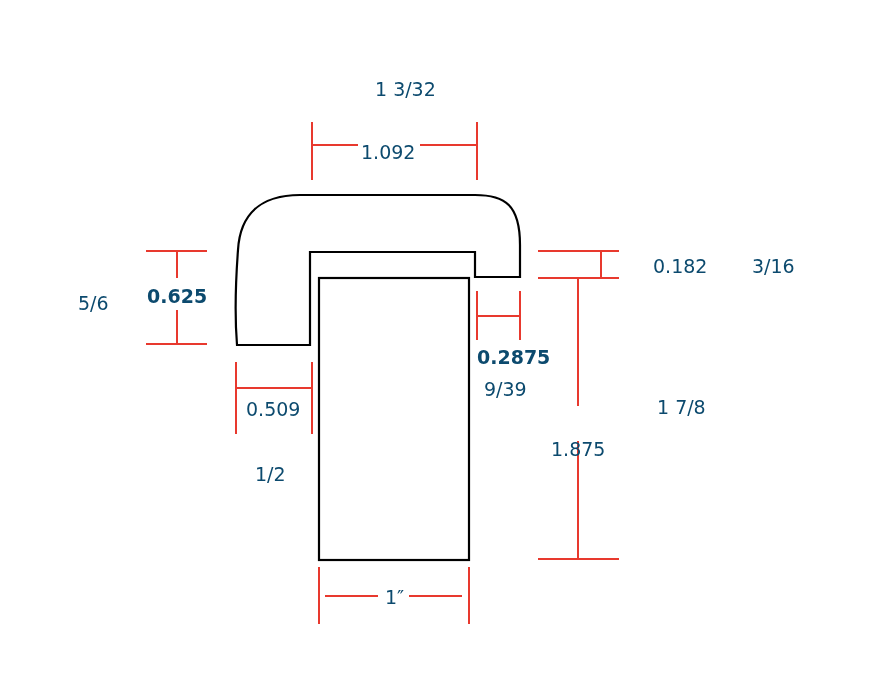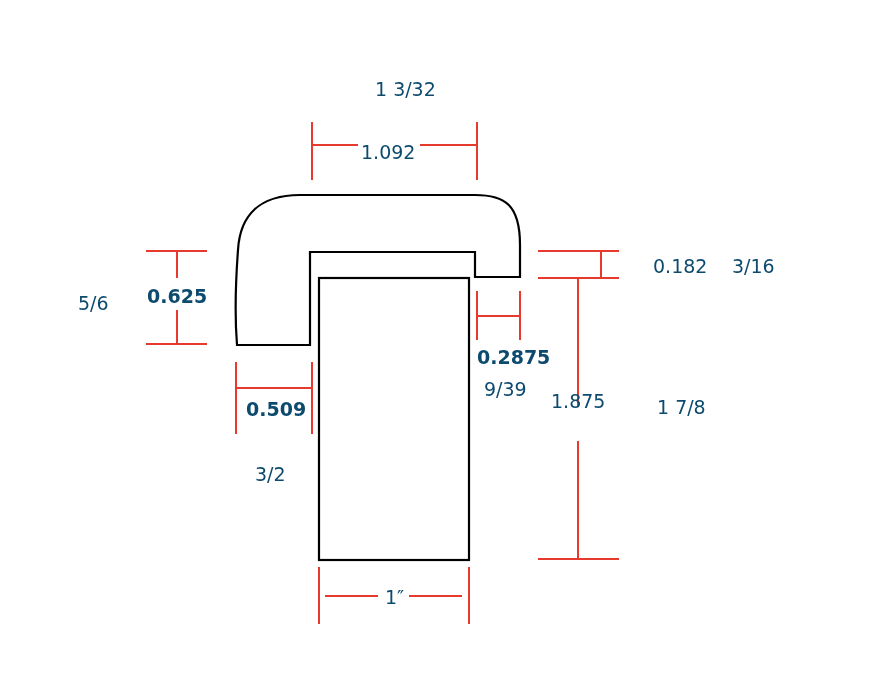--- a/index.html
+++ b/index.html
@@ -48,21 +48,21 @@
     <line x1="469" y1="567" x2="469" y2="624"></line>
     <line x1="325" y1="596" x2="378" y2="596"></line>
     <line x1="409" y1="596" x2="462" y2="596"></line>
   </g>
 </svg>
 
 <div class="lbl" style="left:375px;top:80px;">1 3/32</div>
 <div class="lbl" style="left:361px;top:143px;">1.092</div>
 <div class="lbl" style="left:78px;top:294px;">5/6</div>
 <div class="lbl" style="left:147px;top:287px;font-weight:bold;">0.625</div>
-<div class="lbl" style="left:246px;top:400px;font-weight:bold;">0.509</div>
-<div class="lbl" style="left:255px;top:465px;">3/2</div>
+<div class="lbl" style="left:246px;top:400px;">0.509</div>
+<div class="lbl" style="left:255px;top:465px;">1/2</div>
 <div class="lbl" style="left:653px;top:257px;">0.182</div>
-<div class="lbl" style="left:732px;top:257px;">3/16</div>
+<div class="lbl" style="left:752px;top:257px;">3/16</div>
 <div class="lbl" style="left:477px;top:348px;font-weight:bold;">0.2875</div>
 <div class="lbl" style="left:484px;top:380px;">9/39</div>
-<div class="lbl" style="left:551px;top:392px;">1.875</div>
+<div class="lbl" style="left:551px;top:440px;">1.875</div>
 <div class="lbl" style="left:657px;top:398px;">1 7/8</div>
 <div class="lbl" style="left:385px;top:588px;">1″</div>
 
 </body></html>

